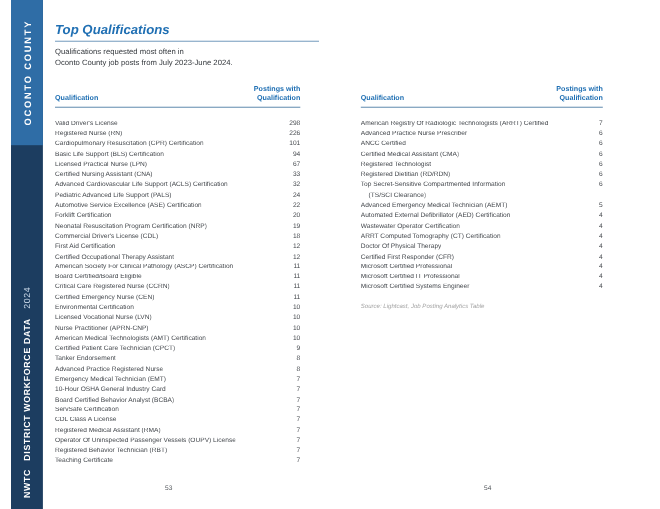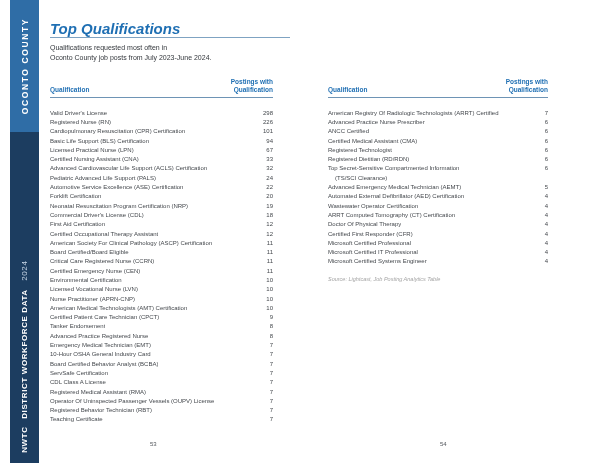--- a/index.html
+++ b/index.html
@@ -14,21 +14,21 @@
   .vtext{writing-mode:vertical-rl;transform:rotate(180deg);white-space:nowrap;}
   .county-label{color:#ffffff;font-weight:bold;font-size:8.5px;letter-spacing:1.6px;}
   .spine{position:absolute;left:0;bottom:10px;width:100%;display:flex;justify-content:center;}
   .spine-inner{color:#d8e4f0;font-size:8px;letter-spacing:0.6px;}
   .spine-inner span + span{margin-inline-start:5px;}
   .spine-inner .brand{font-weight:bold;color:#ffffff;}
   .spine-inner .rpt{font-weight:bold;color:#ffffff;}
   .spine-inner .yr{font-weight:normal;color:#c9d8e8;}
   
   .content{position:absolute;left:50px;top:0;width:545px;height:463px;}
-  .title{position:absolute;left:0;top:20px;margin:0;font-size:15px;font-style:italic;font-weight:bold;color:#1f6fb3;}
+  .title{position:absolute;left:0;top:20px;margin:0;font-size:12px;font-style:italic;font-weight:bold;color:#1f6fb3;}
   .title-rule{position:absolute;left:0;top:37px;width:240px;height:1px;background:#7fa3c2;}
   .subtitle{position:absolute;left:0;top:43px;font-size:7px;line-height:9.5px;color:#33373c;}
   .col{position:absolute;top:78px;}
   .col-left{left:0;width:223px;}
   .col-right{left:278px;width:220px;}
   .thead{display:flex;justify-content:space-between;align-items:flex-end;border-bottom:1px solid #6e94b5;padding-bottom:4px;}
   .h-qual{font-size:6.5px;font-weight:bold;color:#1f6fb3;}
   .h-post{font-size:6.5px;font-weight:bold;color:#1f6fb3;text-align:right;line-height:7.5px;}
   .rows{margin-top:10px;}
   .trow{display:flex;justify-content:space-between;align-items:center;height:9.3px;font-size:6px;color:#44484d;}

